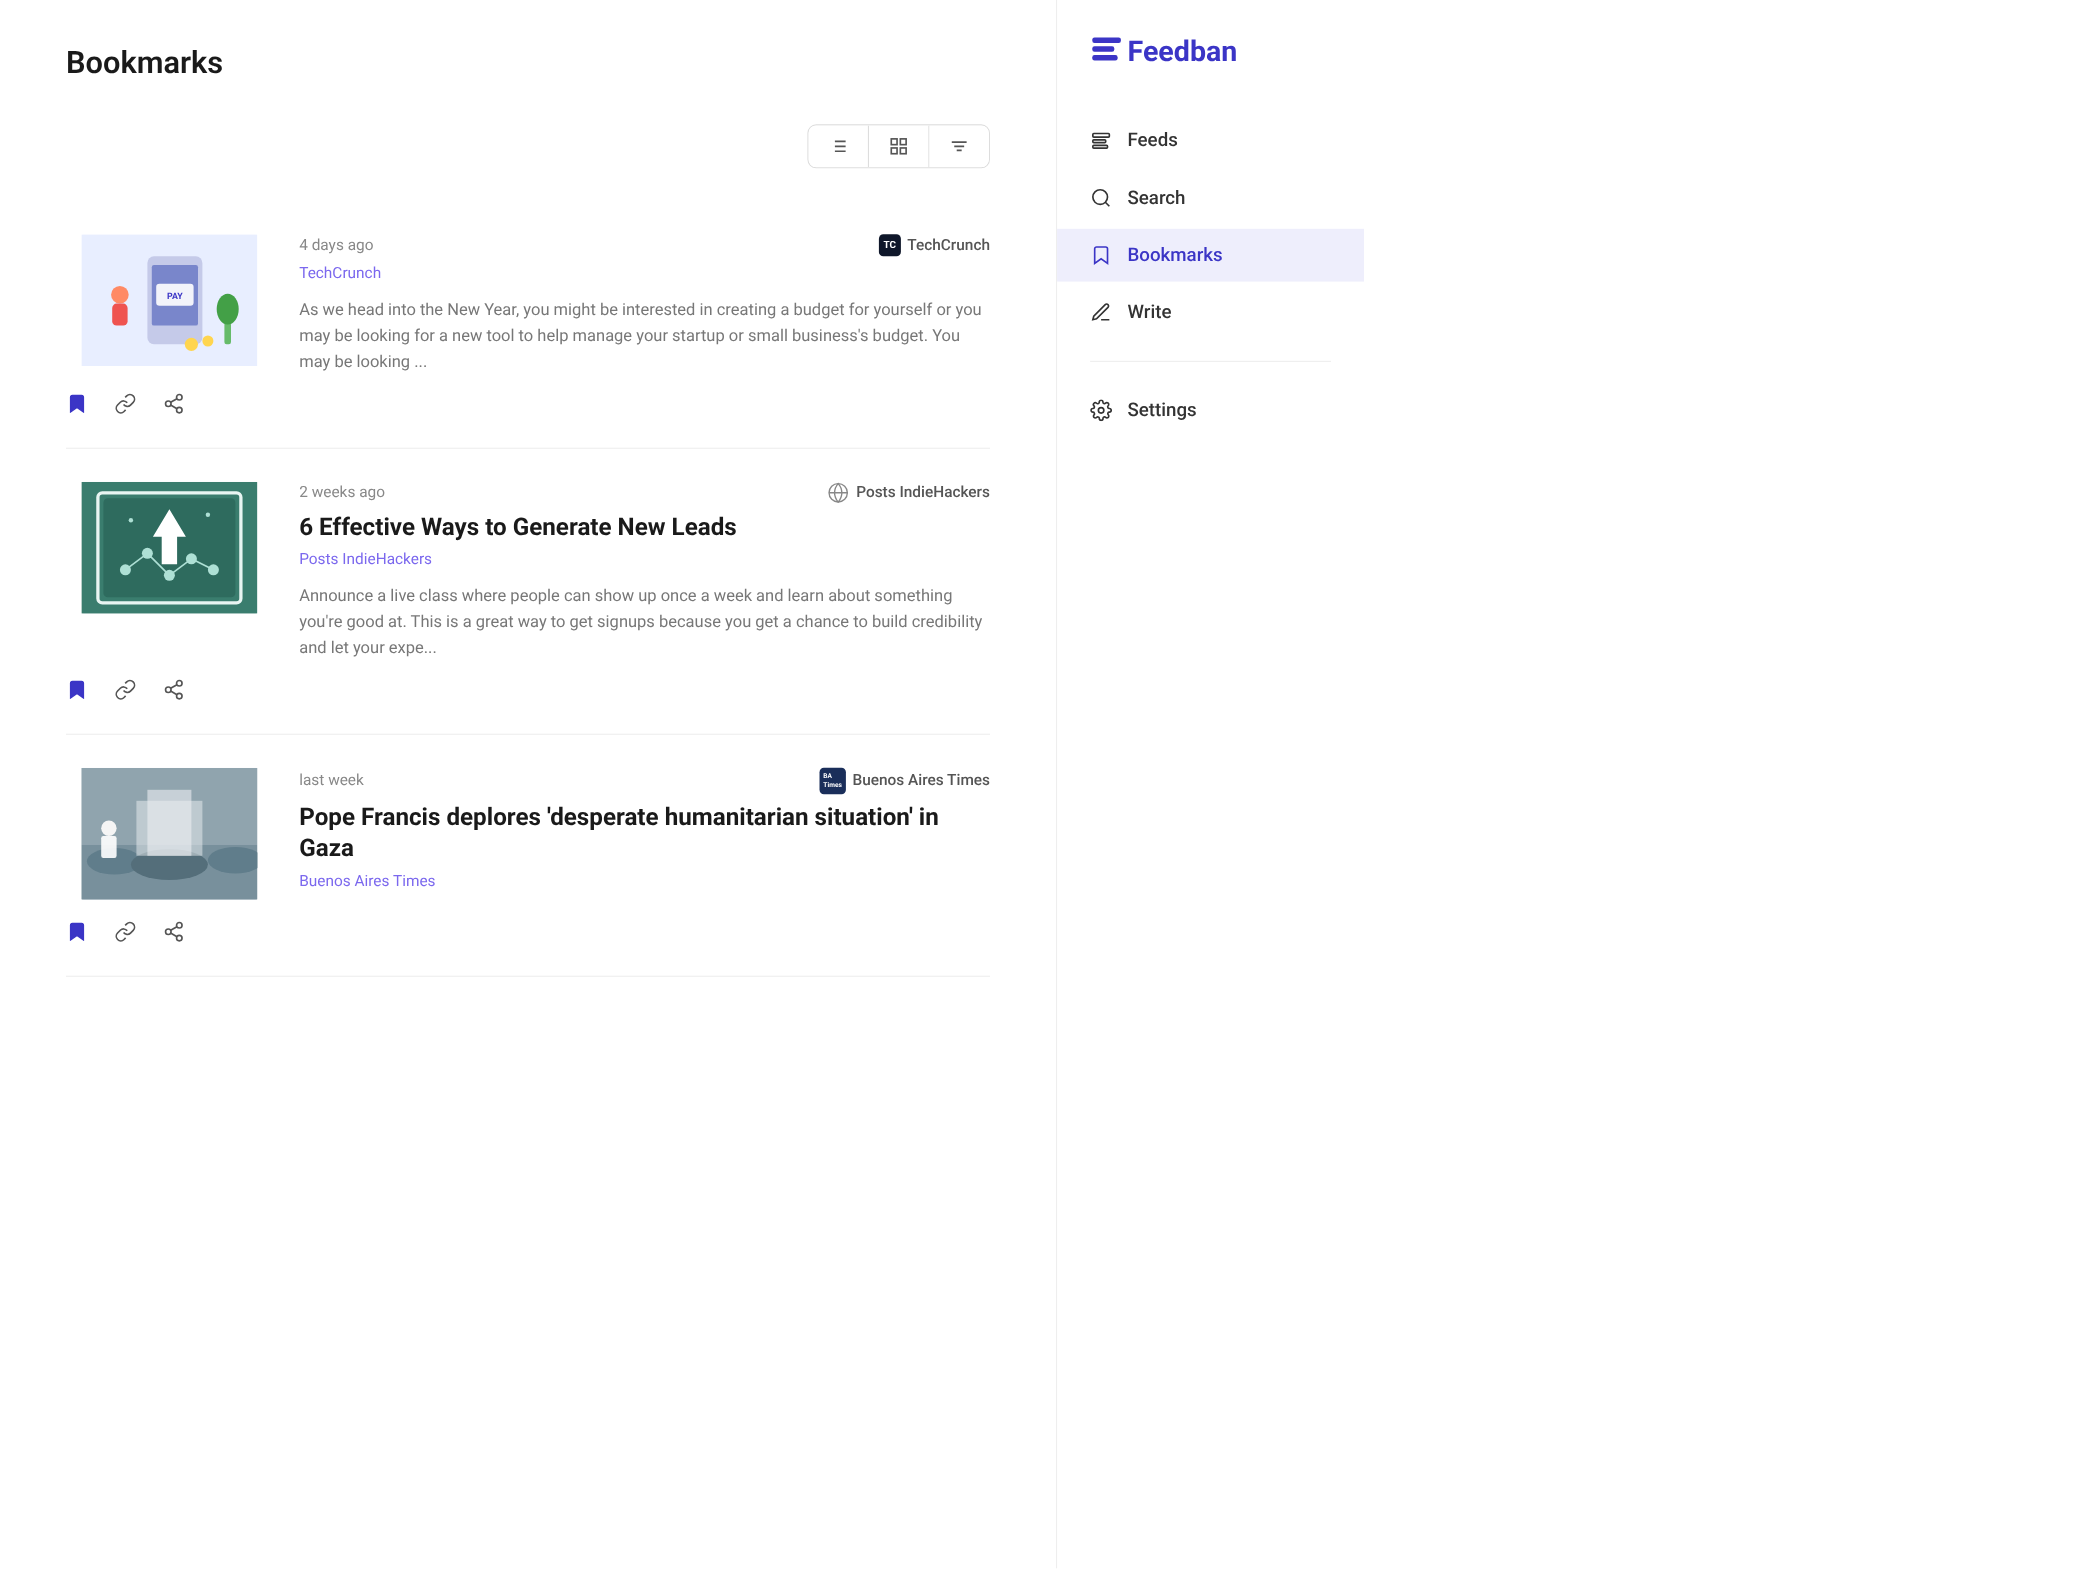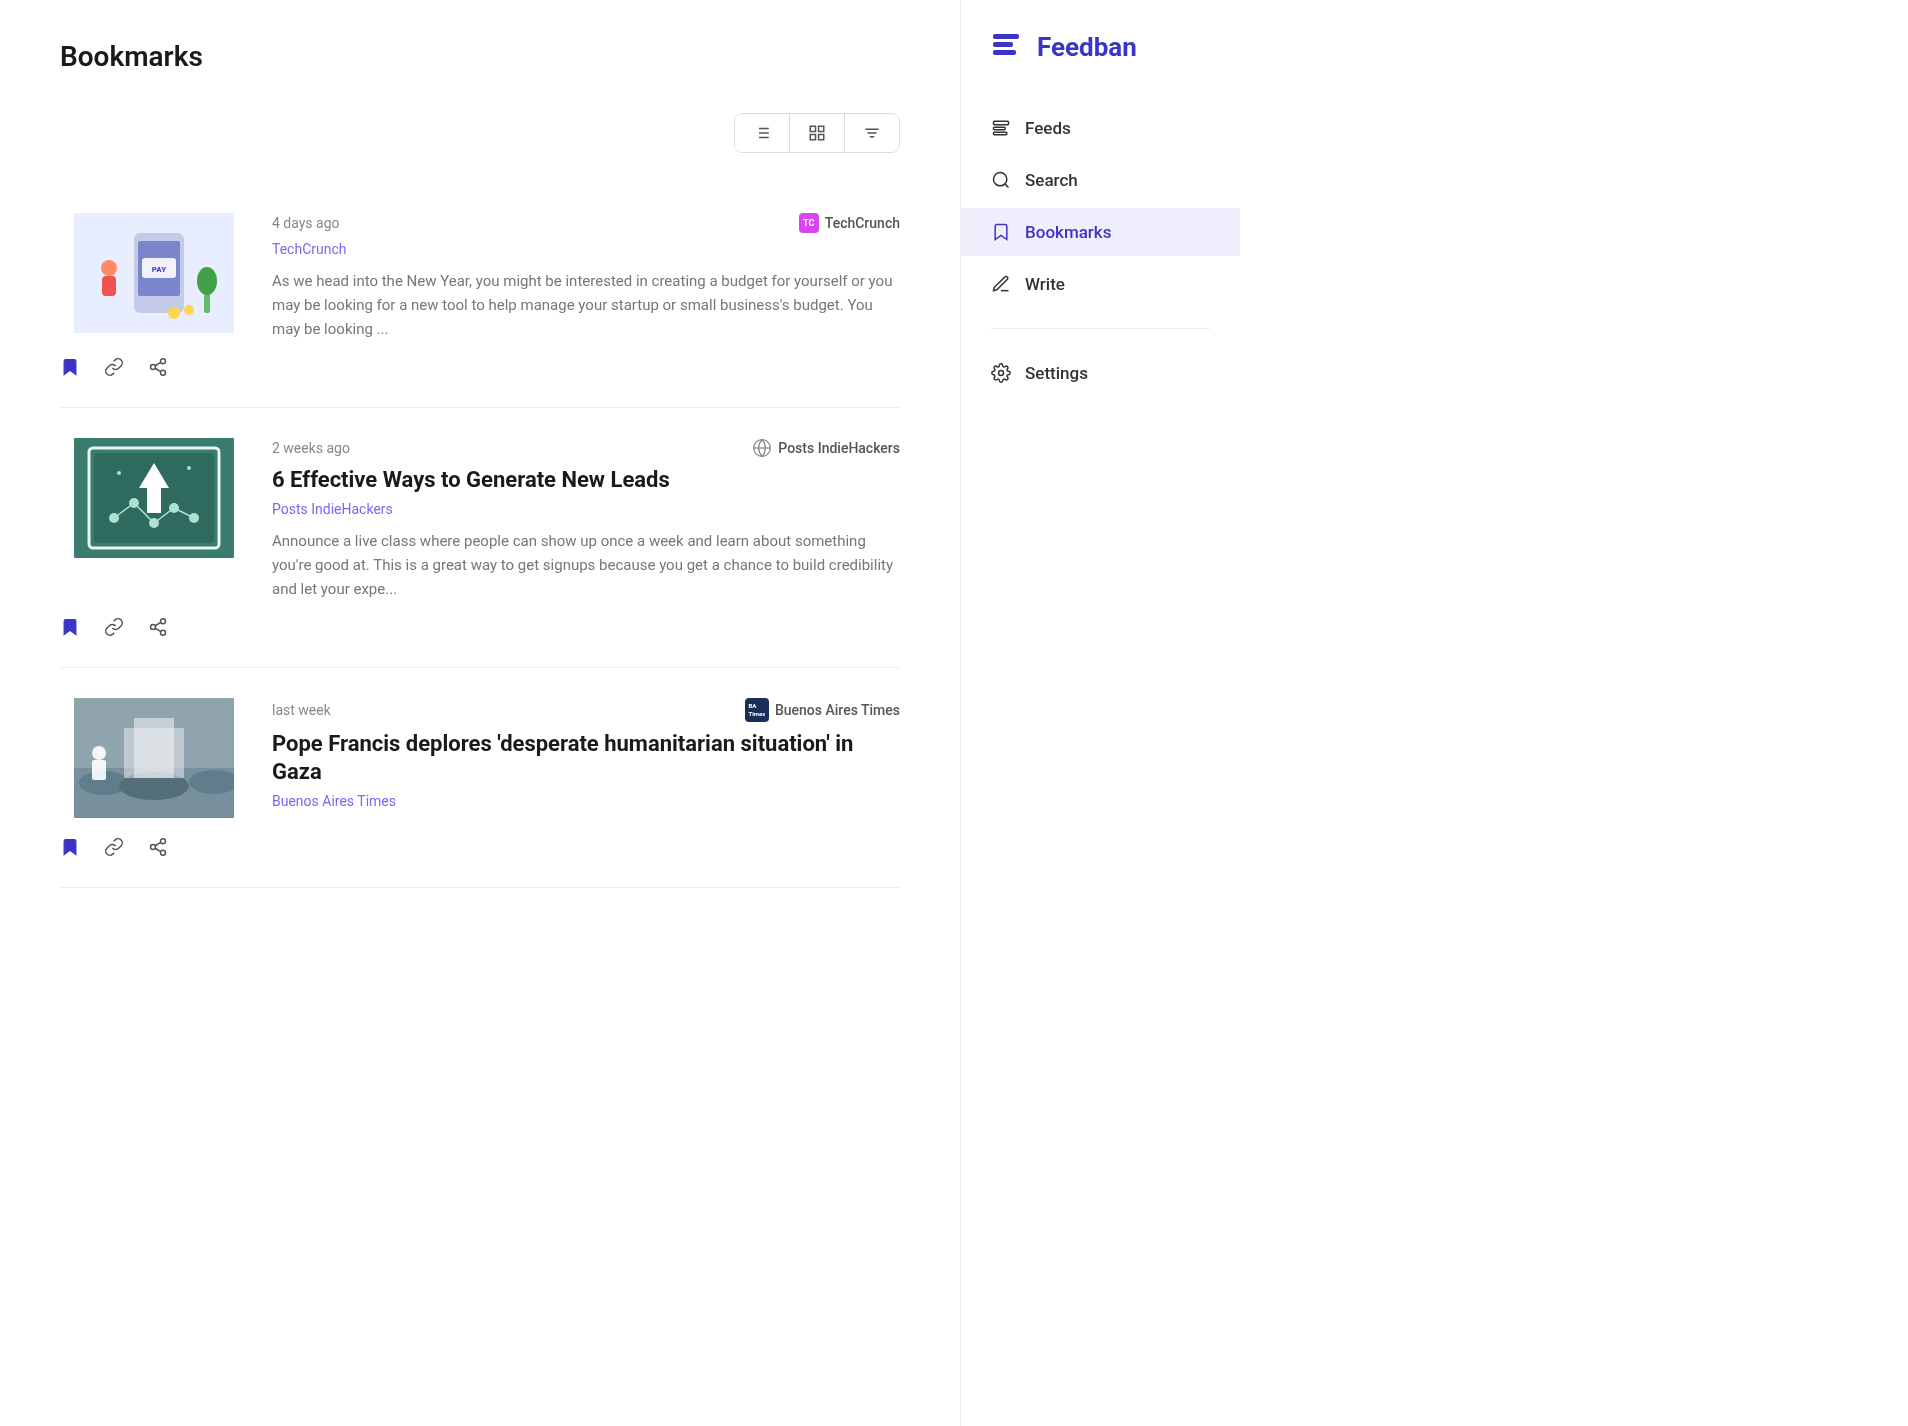--- a/index.html
+++ b/index.html
@@ -121,21 +121,21 @@
       border-radius: 4px;
       display: flex;
       align-items: center;
       justify-content: center;
       font-size: 10px;
       font-weight: bold;
       color: white;
     }
 
     .source-icon.techcrunch {
-      background: #d946ef;
+      background: #0f172a;
       font-size: 9px;
       text-align: right;
     }
 
     .source-icon.buenosaires {
       background: #1a2e5a;
       border-radius: 4px;
       font-size: 8px;
     }
 
@@ -188,21 +188,21 @@
     .sidebar {
       width: 280px;
       border-left: 1px solid #eee;
       padding: 30px 0;
       flex-shrink: 0;
     }
 
     .sidebar-brand {
       display: flex;
       align-items: center;
-      gap: 16px;
+      gap: 4px;
       padding: 0 30px;
       margin-bottom: 40px;
     }
 
     .brand-icon {
       color: #3b35c6;
     }
 
     .brand-name {
       font-size: 26px;

